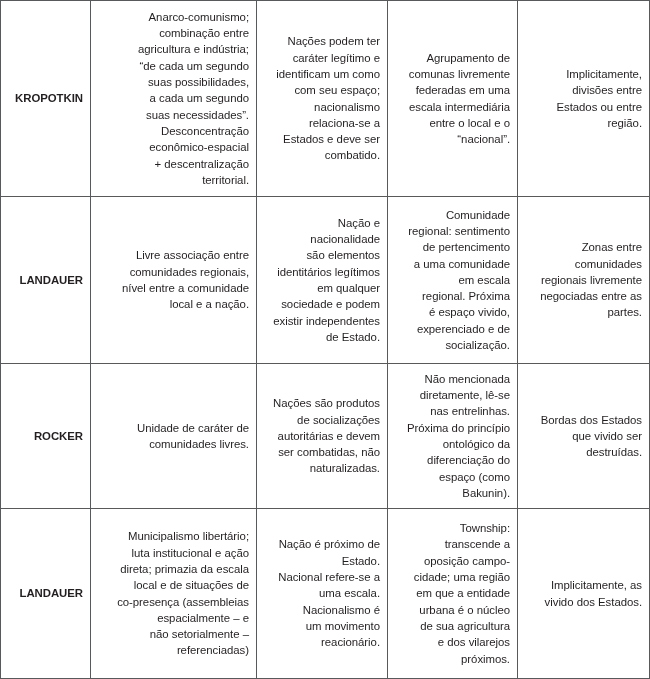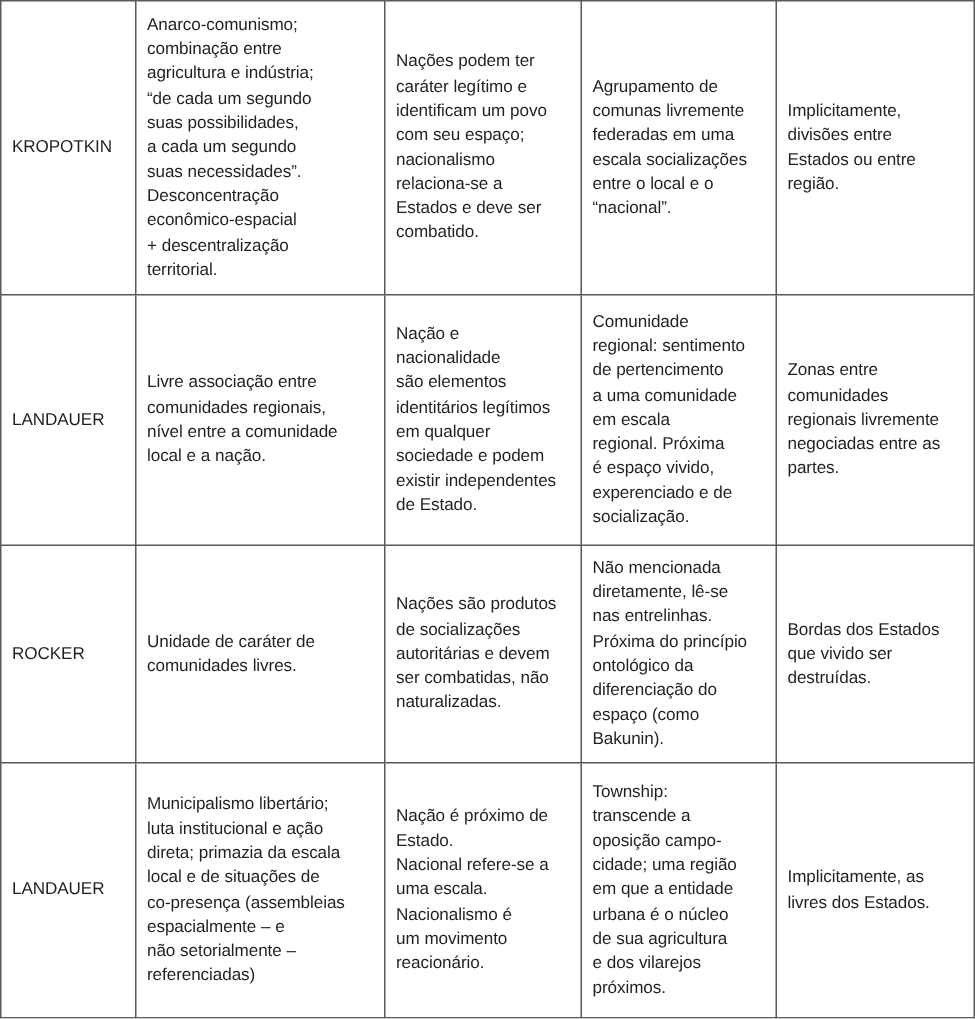--- a/index.html
+++ b/index.html
@@ -22,35 +22,36 @@
   table.comparison-table {
     border-collapse: collapse;
     width: 649px;
     height: 678px;
     table-layout: fixed;
     margin: 0;
   }
   table.comparison-table td {
     border: 1px solid #58595b;
     vertical-align: middle;
-    text-align: left;
+    text-align: right;
     padding: 4px 7px;
     box-sizing: border-box;
     font-size: 11.4px;
     line-height: 1.43;
     letter-spacing: -0.05px;
     color: #231f20;
     word-spacing: 0.1px;
   }
   td.author-cell {
     font-size: 11.6px;
     letter-spacing: 0.55px;
     padding: 4px 4px;
     text-align: center;
     white-space: nowrap;
+    font-weight: bold;
   }
   
   col.c-author  { width: 90px; }
   col.c-econ    { width: 166px; }
   col.c-nation  { width: 131px; }
   col.c-region  { width: 130px; }
   col.c-border  { width: 132px; }
 
   
   tr.r-kropotkin td { height: 196px; }
@@ -89,32 +90,32 @@
 a cada um segundo
 suas necessidades”.
 Desconcentração
 econômico-espacial
 + descentralização
 territorial.</span>
         </td>
         <td>
           <span class="cell-text">Nações podem ter
 caráter legítimo e
-identificam um povo
+identificam um como
 com seu espaço;
 nacionalismo
 relaciona-se a
 Estados e deve ser
 combatido.</span>
         </td>
         <td>
           <span class="cell-text">Agrupamento de
 comunas livremente
 federadas em uma
-escala socializações
+escala intermediária
 entre o local e o
 “nacional”.</span>
         </td>
         <td>
           <span class="cell-text">Implicitamente,
 divisões entre
 Estados ou entre
 região.</span>
         </td>
       </tr>
@@ -217,18 +218,18 @@
 oposição campo-
 cidade; uma região
 em que a entidade
 urbana é o núcleo
 de sua agricultura
 e dos vilarejos
 próximos.</span>
         </td>
         <td>
           <span class="cell-text">Implicitamente, as
-livres dos Estados.</span>
+vivido dos Estados.</span>
         </td>
       </tr>
     </tbody>
   </table>
 </div>
 
 </body></html>

